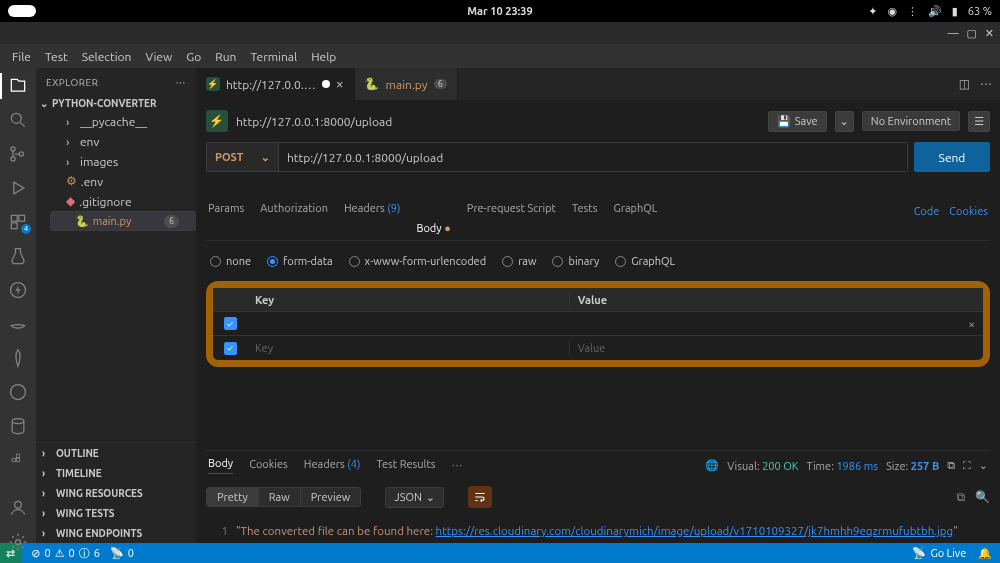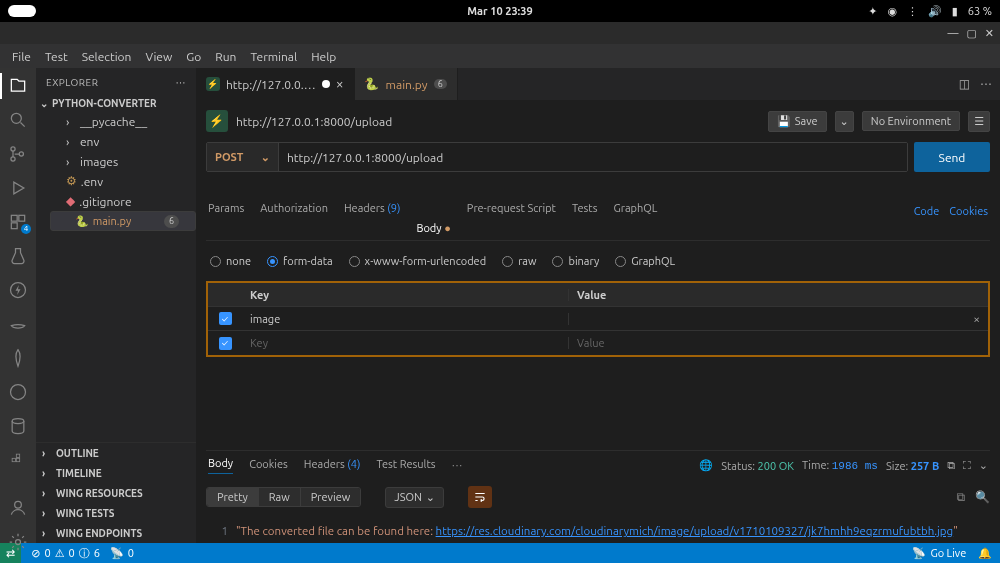--- a/index.html
+++ b/index.html
@@ -77,38 +77,38 @@
   .tc-tabs .dotm { color:#d19a66;}
   .tc-tabs .right { margin-left:auto; display:flex; gap:10px;}
   .tc-tabs .link { color:#3794ff;}
   
   .tc-radio-row { display:flex; gap:16px; padding:8px 4px; font-size:11px; color:#ccc; align-items:center;}
   .radio { width:11px; height:11px; border:1px solid #888; border-radius:50%; display:inline-flex; align-items:center; justify-content:center;}
   .radio.on { border-color:#3794ff;}
   .radio.on::after { content:""; width:5px; height:5px; background:#3794ff; border-radius:50%;}
   .ritem{display:flex; align-items:center; gap:5px;}
   
-  .tc-table { border:2px solid #a16207; border-radius:0; font-size:11px;}
+  .tc-table { border:7px solid #a16207; border-radius:12px; font-size:11px;}
   .tc-table .thead, .tc-table .trow { display:flex; height:24px; align-items:center; border-bottom:1px solid #333;}
   .tc-table .thead { background:#2a2a2a; font-weight:600;}
   .tc-table .trow:last-child{border-bottom:none;}
   .cell-chk { width:34px; display:flex; justify-content:center;}
   .cell-key { flex:1; padding:0 8px; border-right:1px solid #333;}
   .cell-val { flex:1.3; padding:0 8px; display:flex; align-items:center;text-align:right;}
   .chk { width:13px; height:13px; background:#3794ff; border-radius:2px; display:flex; align-items:center; justify-content:center; color:#fff; font-size:9px;}
   .placeholder { color:#666;}
   .val-x { margin-left:auto; color:#aaa; font-size:12px;}
   
   
   .resp-hdr { display:flex; align-items:center; gap:16px; font-size:11px; color:#aaa; padding:6px 2px 0 2px; border-top:1px solid #2d2d2d;}
   .resp-hdr .t { padding-bottom:4px;}
   .resp-hdr .t.active{ color:#fff; border-bottom:1px solid #0e639c;}
   .resp-hdr .right { margin-left:auto; display:flex; align-items:center; gap:8px;}
   .stat-ok{color:#4ec9b0;}
-  .stat-time{color:#3794ff;font-family:Liberation Mono, monospace;}
+  .stat-time{color:#3794ff;}
   .stat-size{color:#3794ff;font-weight:bold;}
   
   .resp-tools { display:flex; gap:16px; padding:6px 0; align-items:center;}
   .btn-grp { display:flex; border:1px solid #3c3c3c; border-radius:3px; overflow:hidden;}
   .btn-grp .b { padding:3px 10px; font-size:11px; background:#2d2d2d; border-right:1px solid #3c3c3c;}
   .btn-grp .b:last-child{border-right:none;}
   .btn-grp .b.on { background:#3c3c3c;}
   .sel { margin-left:8px; border:1px solid #3c3c3c; border-radius:3px; padding:3px 8px; font-size:11px; background:#2d2d2d; display:flex; align-items:center; gap:4px;}
   .wrap-btn { margin-left:8px; width:24px; height:22px; background:#613214; border-radius:3px; display:flex; align-items:center; justify-content:center;}
   
@@ -398,21 +398,20 @@
       <div class="tc-table">
         <div class="thead">
           <div class="cell-chk"></div>
           <div class="cell-key">Key</div>
           <div class="cell-val">Value</div>
         </div>
         <div class="trow">
           <div class="cell-chk">
               <span class="chk">✓</span>
             </div>
-          <div class="cell-key">image</div>
           <div class="cell-val">
               <span class="val-x">×</span>
             </div>
         </div>
         <div class="trow">
           <div class="cell-chk">
               <span class="chk">✓</span>
             </div>
           <div class="cell-key placeholder">Key</div>
           <div class="cell-val placeholder">Value</div>
@@ -422,21 +421,21 @@
       <div style="flex:1"></div>
 
       <div class="resp-hdr">
         <span class="t active">Body</span>
         <span class="t">Cookies</span>
         <span class="t"><span>Headers</span> <span class="num" style="color:#3794ff">(4)</span></span>
         <span class="t">Test Results</span>
         <span style="color:#888">⋯</span>
         <span class="right">
           <span>🌐</span>
-          <span><span>Status:</span> <span class="stat-ok">200 OK</span></span>
+          <span><span>Visual:</span> <span class="stat-ok">200 OK</span></span>
           <span><span>Time:</span> <span class="stat-time">1986 ms</span></span>
           <span><span>Size:</span> <span class="stat-size">257 B</span></span>
           <span>⧉</span>
           <span>⛶</span>
           <span>⌄</span>
         </span>
       </div>
 
       <div class="resp-tools">
         <div class="btn-grp">

